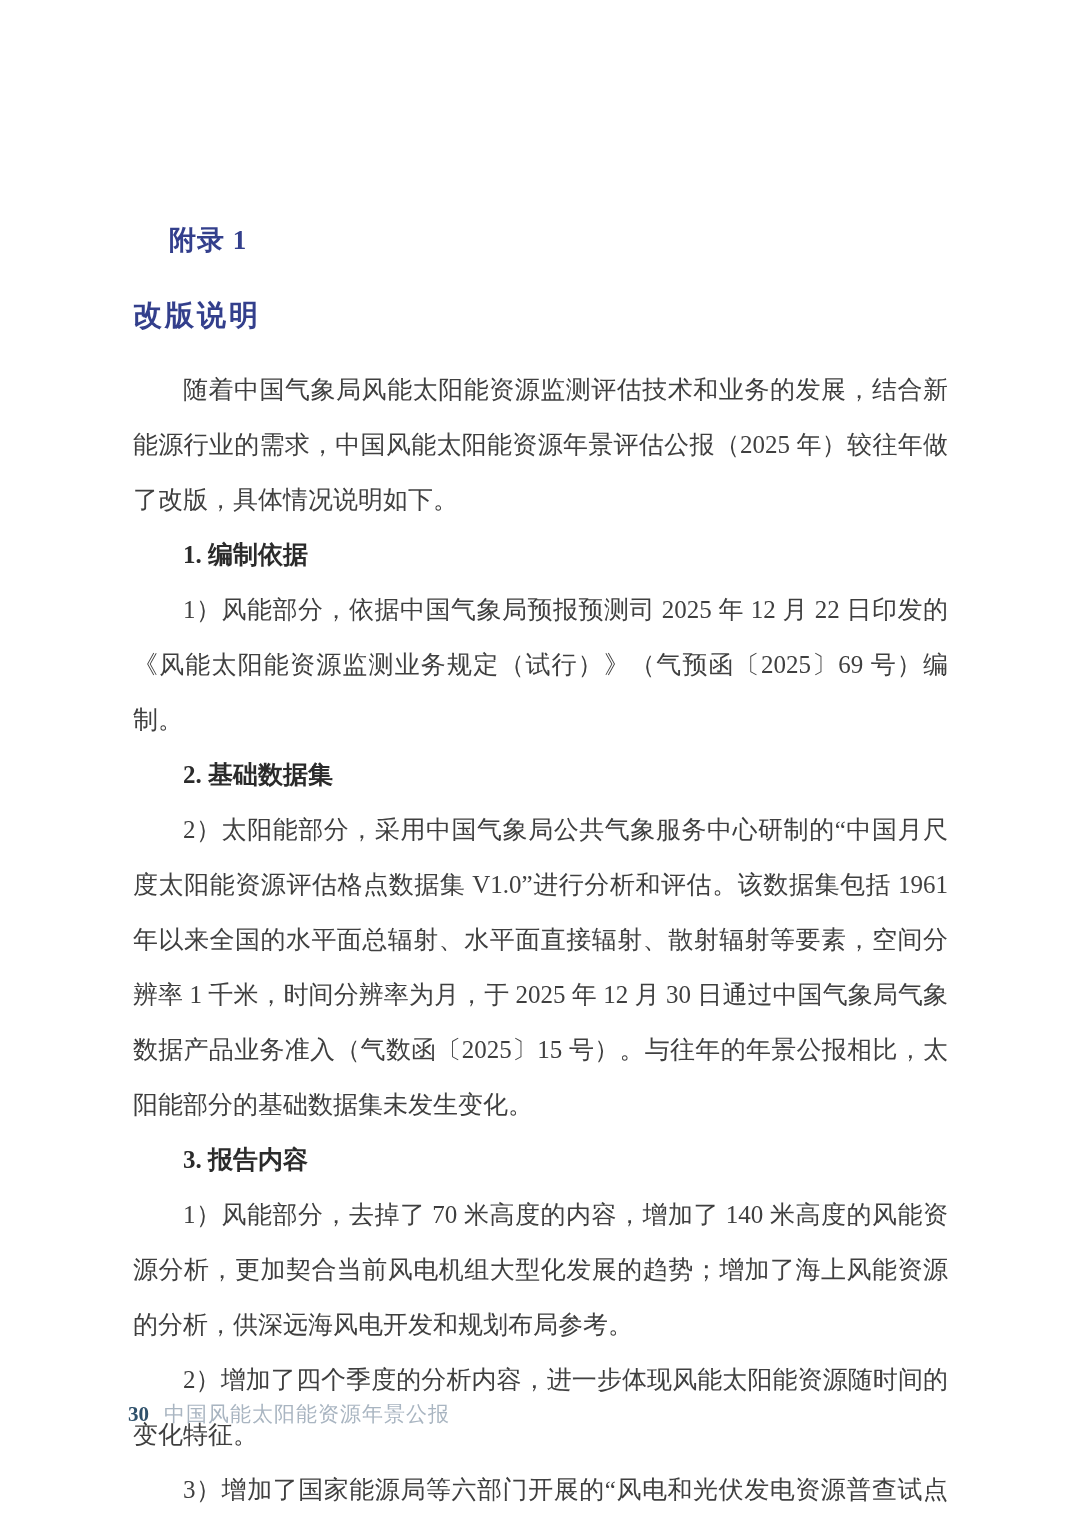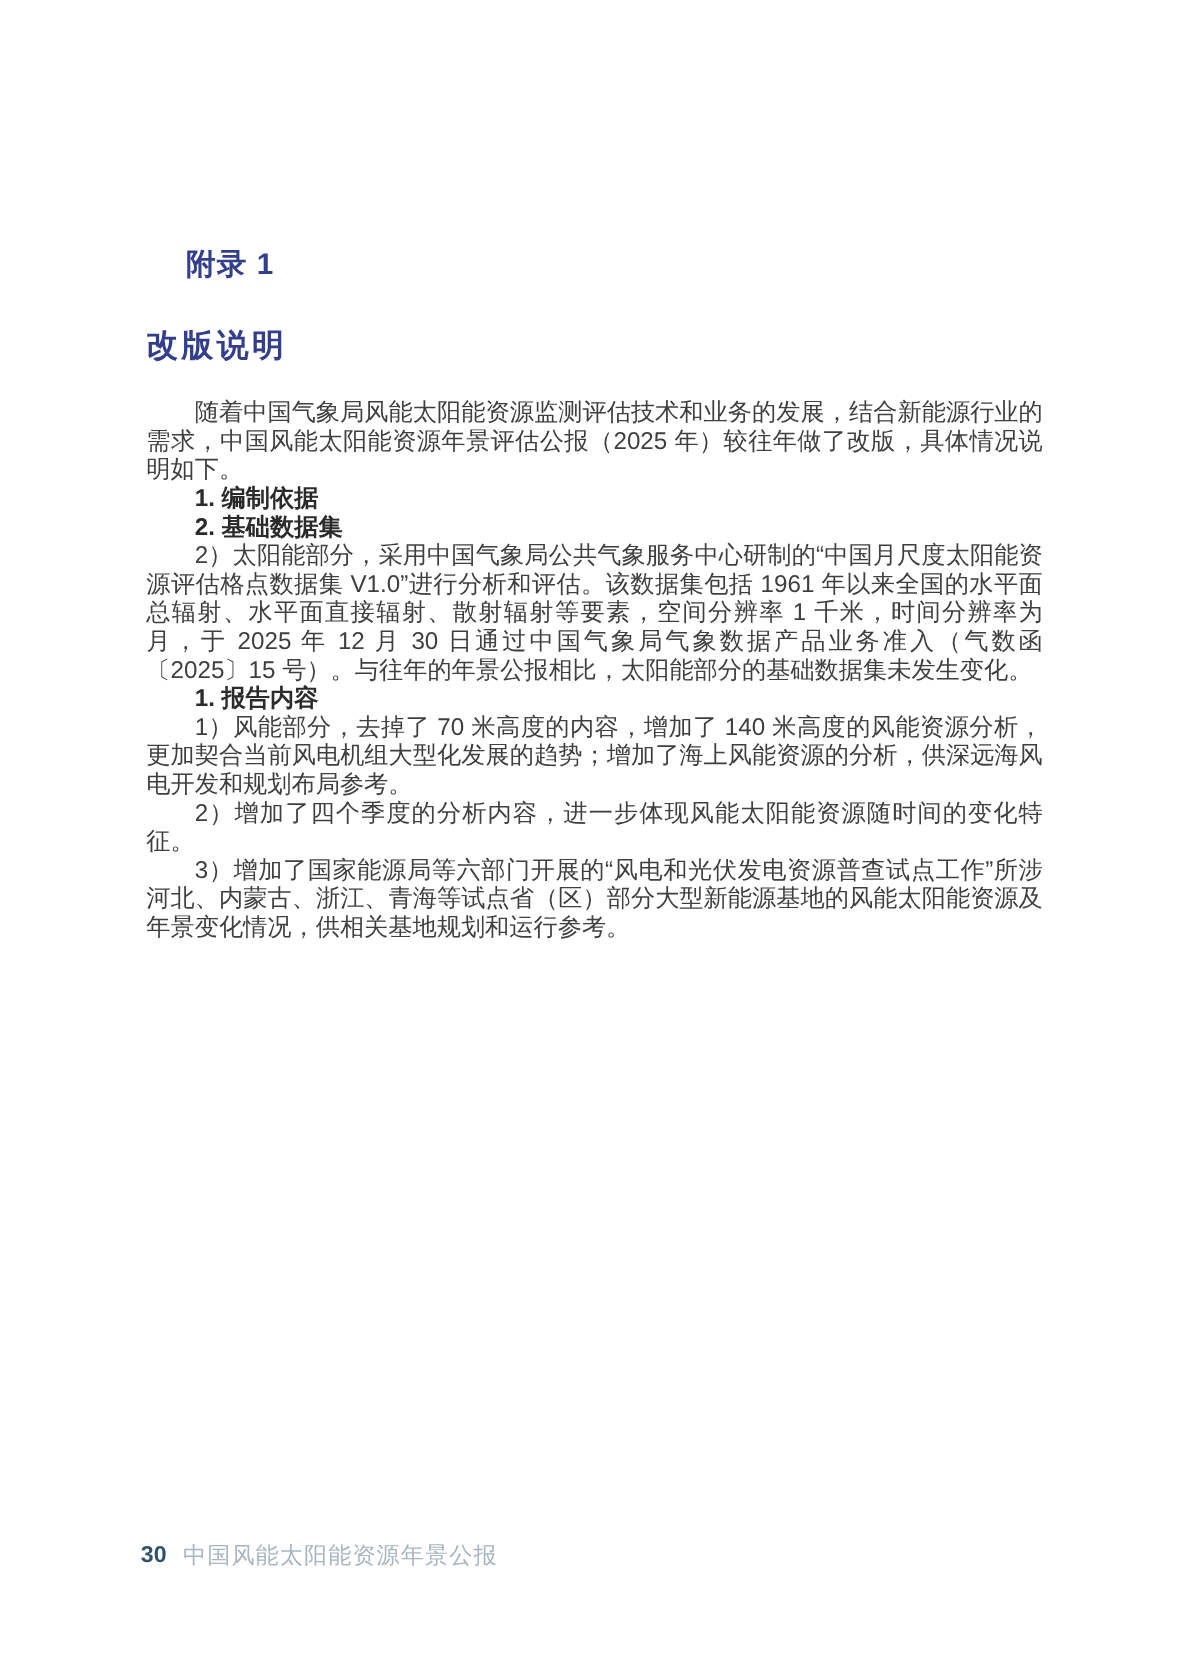--- a/index.html
+++ b/index.html
@@ -5,21 +5,21 @@
   html, body {
     margin: 0;
     padding: 0;
     background: #ffffff;
   }
   .page {
     position: relative;
     width: 972px;
     height: 1527px;
     background: #ffffff;
-    font-family: Liberation Sans, sans-serif;
+    font-family: Liberation Serif, serif;
     overflow: hidden;
   }
   .content {
     position: absolute;
     left: 133px;
     top: 0;
     width: 815px;
   }
   .appendix-label {
     margin: 222px 0 0 36px;
@@ -35,22 +35,22 @@
     line-height: 40px;
     font-weight: 700;
     color: #333f8c;
     letter-spacing: 3px;
   }
   .paragraphs {
     margin-top: 27px;
   }
   .paragraphs p {
     margin: 0;
-    font-size: 22px;
-    line-height: 26px;
+    font-size: 25px;
+    line-height: 55px;
     text-indent: 2em;
   }
   .paragraphs p.body {
     color: #3f3f3f;
     font-weight: 400;
     text-align: justify;
   }
   .paragraphs p.heading {
     color: #2b2b2b;
     font-weight: 700;
@@ -78,23 +78,24 @@
 </head>
 <body>
 
 <div class="page">
   <div class="content">
     <div class="appendix-label">附录 1</div>
     <div class="doc-title">改版说明</div>
     <div class="paragraphs">
         <p class="body">随着中国气象局风能太阳能资源监测评估技术和业务的发展，结合新能源行业的需求，中国风能太阳能资源年景评估公报（2025 年）较往年做了改版，具体情况说明如下。</p>
         <p class="heading">1. 编制依据</p>
+        <p class="body">1）风能部分，依据中国气象局预报预测司 2025 年 12 月 22 日印发的《风能太阳能资源监测业务规定（试行）》（气预函〔2025〕69 号）编制。</p>
         <p class="heading">2. 基础数据集</p>
         <p class="body">2）太阳能部分，采用中国气象局公共气象服务中心研制的“中国月尺度太阳能资源评估格点数据集 V1.0”进行分析和评估。该数据集包括 1961 年以来全国的水平面总辐射、水平面直接辐射、散射辐射等要素，空间分辨率 1 千米，时间分辨率为月，于 2025 年 12 月 30 日通过中国气象局气象数据产品业务准入（气数函〔2025〕15 号）。与往年的年景公报相比，太阳能部分的基础数据集未发生变化。</p>
-        <p class="heading">1. 报告内容</p>
+        <p class="heading">3. 报告内容</p>
         <p class="body">1）风能部分，去掉了 70 米高度的内容，增加了 140 米高度的风能资源分析，更加契合当前风电机组大型化发展的趋势；增加了海上风能资源的分析，供深远海风电开发和规划布局参考。</p>
         <p class="body">2）增加了四个季度的分析内容，进一步体现风能太阳能资源随时间的变化特征。</p>
         <p class="body">3）增加了国家能源局等六部门开展的“风电和光伏发电资源普查试点工作”所涉河北、内蒙古、浙江、青海等试点省（区）部分大型新能源基地的风能太阳能资源及年景变化情况，供相关基地规划和运行参考。</p>
       </div>
   </div>
   <div class="footer">
     <span class="page-number">30</span>
     <span class="footer-text">中国风能太阳能资源年景公报</span>
   </div>
 </div>

